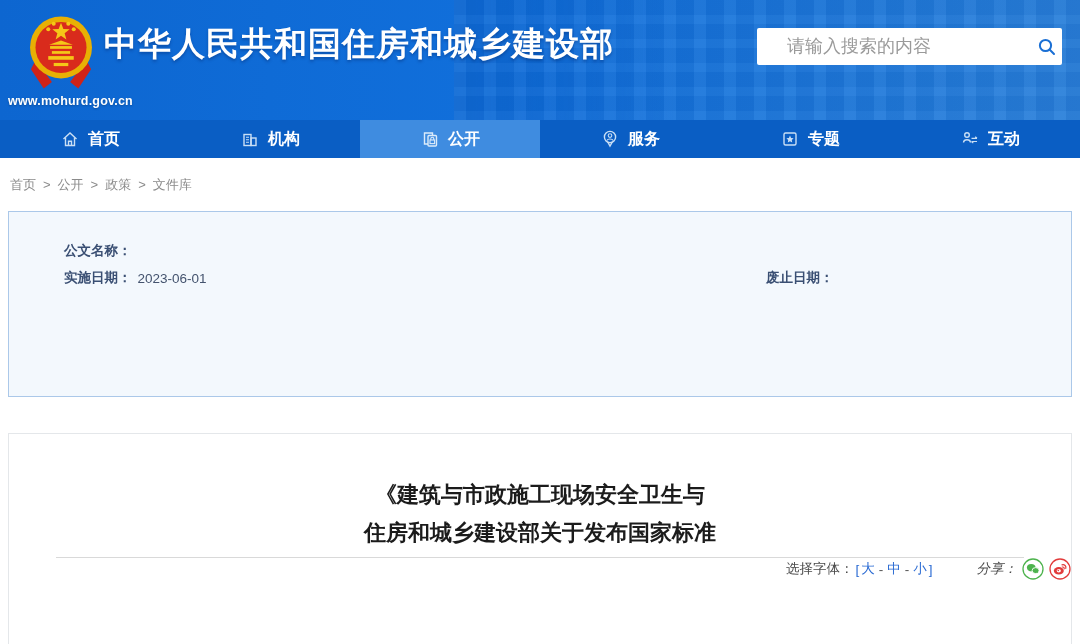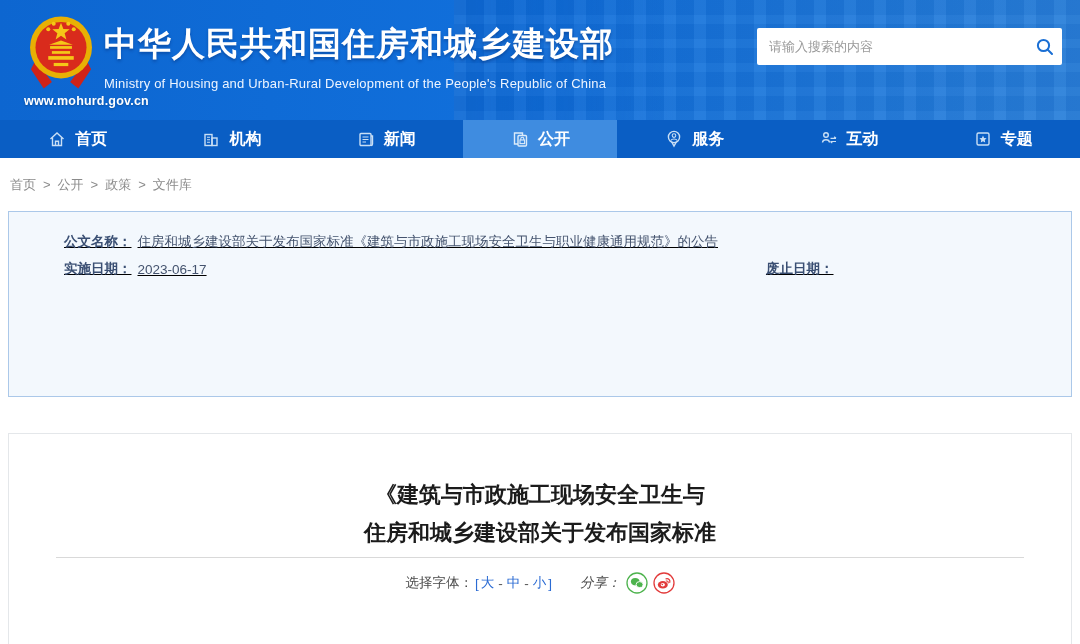--- a/index.html
+++ b/index.html
@@ -8,64 +8,64 @@
 
   
   .header { position:relative; height:120px;
     background:linear-gradient(90deg,#0d66d0 0%,#1170dc 50%,#2a80da 100%); overflow:hidden; }
   .header-building { position:absolute; right:0; top:0; width:58%; height:100%; opacity:.55;
     background:
       repeating-linear-gradient(90deg, rgba(255,255,255,.07) 0 12px, rgba(0,40,110,.10) 12px 30px),
       repeating-linear-gradient(0deg, rgba(255,255,255,.05) 0 9px, rgba(0,40,110,.08) 9px 24px),
       linear-gradient(90deg, rgba(13,102,208,1) 0%, rgba(13,102,208,0) 35%); }
   .emblem { position:absolute; left:22px; top:11px; width:78px; height:82px; }
-  .site-url { position:absolute; left:24px; top:94px; color:#fff; font-weight:bold;
+  .site-url { position:absolute; left:8px; top:94px; color:#fff; font-weight:bold;
     font-size:12.5px; letter-spacing:.2px; text-shadow:0 1px 2px rgba(0,0,0,.25); }
   .site-title-block { position:absolute; left:104px; top:22px; }
   .site-title { color:#fff; font-size:33px; font-weight:bold; letter-spacing:1px;
     text-shadow:0 2px 3px rgba(0,30,90,.35); }
   .site-subtitle { color:#eef5ff; font-size:13px; margin-top:9px; letter-spacing:.2px; }
   .search-box { position:absolute; right:18px; top:28px; width:305px; height:37px;
     background:#fff; border-radius:2px; display:flex; align-items:center; }
   .search-input { flex:1; border:none; outline:none; height:100%; padding:8px 12px;
-    font-size:13px; color:#333; background:transparent;
-    font-family:"Liberation Sans","DejaVu Sans",sans-serif; }
+    font-size:18px; color:#333; background:transparent;
+    font-family:"Liberation Sans","DejaVu Sans",sans-serif;margin-left:18px; }
   .search-input::placeholder { color:#9a9a9a; }
   .search-icon { width:34px; display:flex; align-items:center; justify-content:center; cursor:pointer; }
 
   
   .navbar { height:38px; background:#0a5ec4; display:flex; }
   .nav-item { flex:1; display:flex; align-items:center; justify-content:center; gap:8px;
     color:#fff; font-size:16px; font-weight:bold; cursor:pointer; text-decoration:none; }
   .nav-item.active { background:#3f8ce0; }
   .nav-icon { display:flex; align-items:center; }
 
   
   .breadcrumb { height:53px; display:flex; align-items:center; padding-left:10px;
     background:#fff; font-size:13px; color:#8b8b8b; }
   .breadcrumb .sep { margin:0 7px; }
   .crumb { cursor:pointer; }
 
   
   .meta-panel { margin:0 8px 36px 8px; height:186px; background:#f3f8fd;
     border:1px solid #abc8e9; padding:21px 20px 0 55px; }
-  .meta-row { display:flex; height:27px; align-items:flex-start; font-size:13.5px;text-decoration:underline; }
+  .meta-row { display:flex; height:27px; align-items:flex-end; font-size:13.5px; }
   .meta-field { display:flex; align-items:center; }
   .meta-field.left-col { width:702px; }
   .meta-label { font-weight:bold; color:#3a4f73; white-space:pre; }
   .meta-value { color:#44536e; margin-left:6px; }
 
   
   .content-box { margin:0 8px; height:280px; background:#fff; border:1px solid #e4e7ea;
     padding-top:42px; }
   .article-title { text-align:center; font-size:22px; font-weight:bold; color:#1b1b1b;
     line-height:38px; }
   .rule { border-top:1px solid #d9d9d9; margin:5px 47px 0 47px; }
-  .article-meta { margin-top:14px; display:flex; justify-content:center; align-items:center;
-    font-size:13.5px; color:#4a4a4a; }
+  .article-meta { display:flex; justify-content:flex-end; align-items:center;
+    font-size:13.5px; color:#4a4a4a;gap:16px; }
   .article-meta .group { display:flex; align-items:center; }
   .fs-link { color:#2b6bd3; cursor:pointer; text-decoration:none; }
   .bracket { color:#2b6bd3; margin:0 2px; }
   .dash { color:#555; margin:0 4px; }
   .pub-group { margin-left:28px; }
   .pub-value { margin-left:6px; color:#333; }
   .share-group { margin-left:26px;font-style:italic; }
   .share-btn { display:flex; align-items:center; margin-left:5px; cursor:pointer; }
 </style>
 </head>
@@ -90,21 +90,20 @@
       <rect x="30" y="44" width="20" height="3" fill="#f5c718"></rect>
       <rect x="26" y="49.5" width="28" height="4" fill="#f5c718"></rect>
       <rect x="32" y="57" width="16" height="3.5" fill="#f5c718"></rect>
     </svg>
   </div>
 
   <div class="site-url">www.mohurd.gov.cn</div>
 
   <div class="site-title-block">
     <div class="site-title">中华人民共和国住房和城乡建设部</div>
-    <div class="site-subtitle">Ministry of Housing and Urban-Rural Development of the People's Republic of China</div>
   </div>
 
   <div class="search-box">
     <input class="search-input" placeholder="请输入搜索的内容" style="">
     <span class="search-icon">
       <svg width="20" height="20" viewBox="0 0 20 20" fill="none">
         <circle cx="8.5" cy="8.5" r="5.6" stroke="#1a6fd4" stroke-width="2"></circle>
         <path d="M12.8 12.8 L17 17" stroke="#1a6fd4" stroke-width="2" stroke-linecap="round"></path>
       </svg>
     </span>
@@ -125,30 +124,20 @@
   <a class="nav-item">
     <span class="nav-icon">
       <svg width="20" height="20" viewBox="0 0 20 20" fill="none" stroke="#c9dff5" stroke-width="1.4">
         <rect x="4" y="5.5" width="7" height="11"></rect>
           <rect x="11" y="9" width="5" height="7.5"></rect>
         <path d="M6 8.3 H9 M6 10.8 H9 M6 13.3 H9" stroke-width="1.1"></path>
       </svg>
       </span>
     <span>机构</span>
   </a>
-  <a class="nav-item">
-    <span class="nav-icon">
-      <svg width="20" height="20" viewBox="0 0 20 20" fill="none" stroke="#c9dff5" stroke-width="1.4">
-        <rect x="4" y="4.5" width="11" height="12" rx="1"></rect>
-          <path d="M15 7 H16.5 V15 a1.5 1.5 0 0 1 -1.5 1.5"></path>
-        <path d="M6.5 8 H12.5 M6.5 10.5 H12.5 M6.5 13 H10" stroke-width="1.1"></path>
-      </svg>
-      </span>
-    <span>新闻</span>
-  </a>
   <a class="nav-item active">
     <span class="nav-icon">
       <svg width="20" height="20" viewBox="0 0 20 20" fill="none" stroke="#dcebfa" stroke-width="1.4">
         <path d="M12.5 6.5 V4 H4.5 V15 H8"></path>
         <rect x="8" y="6.5" width="8.5" height="10.5" rx="1"></rect>
         <rect x="10" y="11" width="4.6" height="3.6" stroke-width="1.1"></rect>
         <path d="M10.8 11 V9.8 a1.5 1.5 0 0 1 3 0 V11" stroke-width="1.1"></path>
       </svg>
       </span>
     <span>公开</span>
@@ -160,59 +149,58 @@
           <circle cx="10" cy="6.6" r="1.8" stroke-width="1.1"></circle>
         <path d="M6.8 11.4 C7.8 9.6 12.2 9.6 13.2 11.4" stroke-width="1.1"></path>
         <path d="M7.8 13.2 L10 17 L12.2 13.2"></path>
       </svg>
       </span>
     <span>服务</span>
   </a>
   <a class="nav-item">
     <span class="nav-icon">
       <svg width="20" height="20" viewBox="0 0 20 20" fill="none" stroke="#c9dff5" stroke-width="1.4">
+        <rect x="4" y="4" width="12" height="12" rx="1.5"></rect>
+        <polygon fill="#c9dff5" stroke="none" points="10,6.6 11.1,8.9 13.6,9.2 11.8,10.9 12.2,13.4 10,12.2 7.8,13.4 8.2,10.9 6.4,9.2 8.9,8.9"></polygon>
+      </svg>
+      </span>
+    <span>专题</span>
+  </a>
+  <a class="nav-item">
+    <span class="nav-icon">
+      <svg width="20" height="20" viewBox="0 0 20 20" fill="none" stroke="#c9dff5" stroke-width="1.4">
         <circle cx="7" cy="6" r="2.3"></circle>
           <path d="M3.5 13.5 C3.8 9.8 10.2 9.8 10.5 13.5"></path>
         <path d="M11.5 9.3 H17 M17 9.3 L15.2 7.7 M17 12.5 H11.5 M11.5 12.5 L13.3 14.1" stroke-width="1.2"></path>
       </svg>
       </span>
     <span>互动</span>
-  </a>
-  <a class="nav-item">
-    <span class="nav-icon">
-      <svg width="20" height="20" viewBox="0 0 20 20" fill="none" stroke="#c9dff5" stroke-width="1.4">
-        <rect x="4" y="4" width="12" height="12" rx="1.5"></rect>
-        <polygon fill="#c9dff5" stroke="none" points="10,6.6 11.1,8.9 13.6,9.2 11.8,10.9 12.2,13.4 10,12.2 7.8,13.4 8.2,10.9 6.4,9.2 8.9,8.9"></polygon>
-      </svg>
-      </span>
-    <span>专题</span>
   </a>
 </div>
 
 <div class="breadcrumb">
   <span class="crumb">首页</span>
   <span class="sep">&gt;</span>
   <span class="crumb">公开</span>
   <span class="sep">&gt;</span>
   <span class="crumb">政策</span>
   <span class="sep">&gt;</span>
   <span class="crumb">文件库</span>
 </div>
 
 <div class="meta-panel">
   <div class="meta-row">
     <div class="meta-field">
       <span class="meta-label">公文名称：</span>
-      <span class="meta-value">住房和城乡建设部关于发布国家标准《建筑与市政施工现场安全卫生与职业健康通用规范》的公告</span>
     </div>
   </div>
   <div class="meta-row">
     <div class="meta-field left-col">
       <span class="meta-label">实施日期：</span>
-      <span class="meta-value">2023-06-17</span>
+      <span class="meta-value">2023-06-01</span>
     </div>
     <div class="meta-field">
       <span class="meta-label">废止日期：</span>
       <span class="meta-value"></span>
     </div>
   </div>
 </div>
 
 <div class="content-box">
   <div class="article-title">

